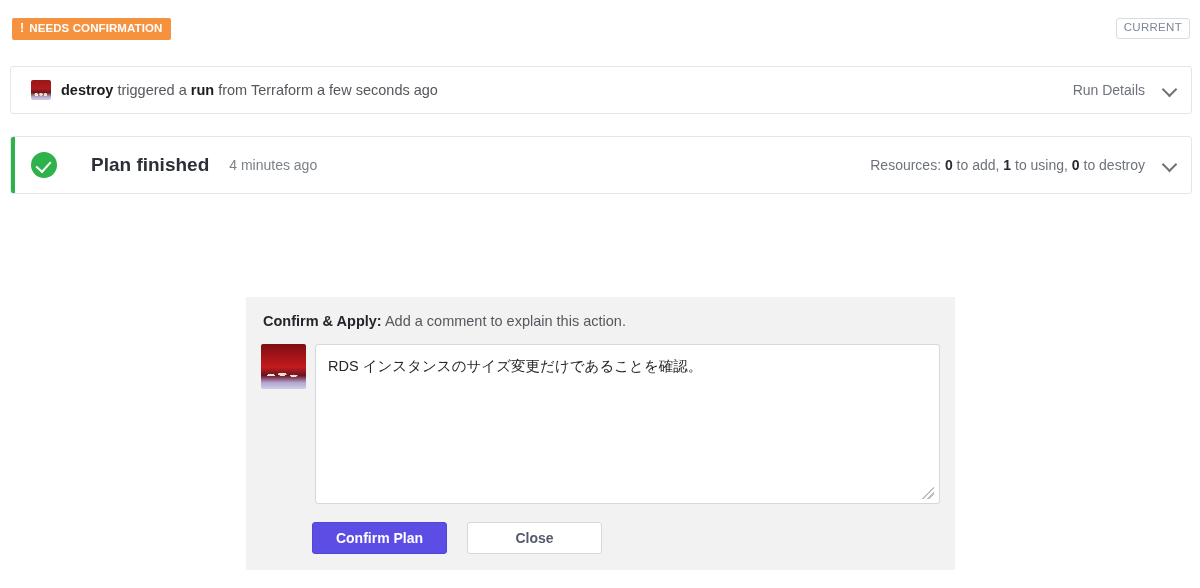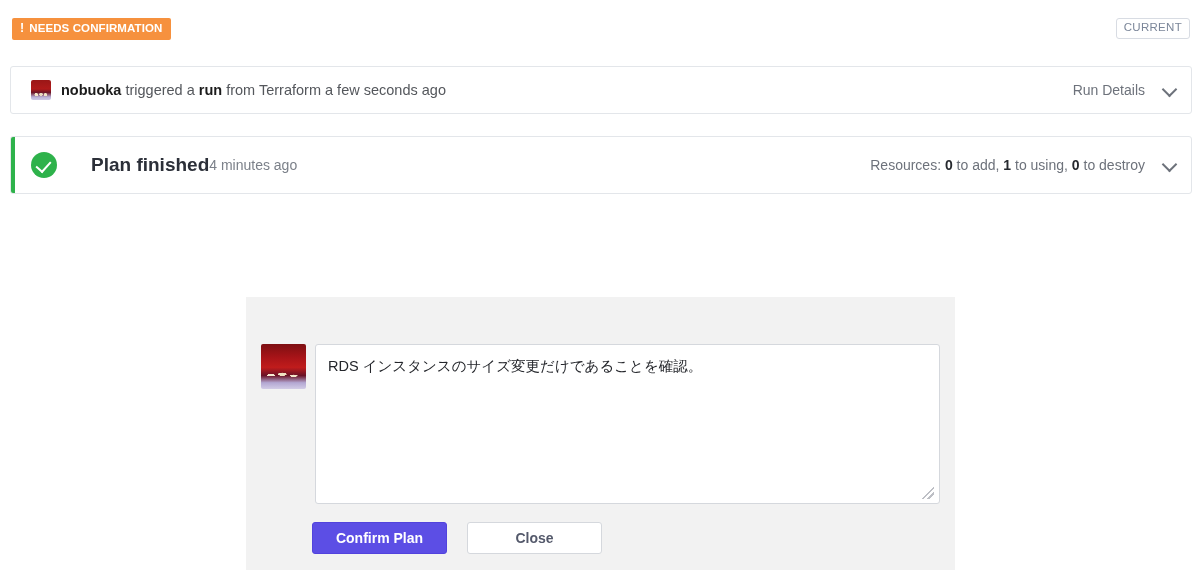--- a/index.html
+++ b/index.html
@@ -163,21 +163,21 @@
     transform: rotate(42deg);
   }
   .row-title {
     margin-left: 34px;
     font-size: 19px;
     font-weight: bold;
     color: #2b2f38;
     white-space: nowrap;
   }
   .row-subtitle {
-    margin-left: 0;
+    margin-left: 20px;
     font-size: 14px;
     color: #7b8089;
     white-space: nowrap;
   }
   .resources-text {
     font-size: 14px;
     color: #6d727b;
   }
   .resources-text b { color: #26292e; font-weight: bold; }
 
@@ -286,21 +286,21 @@
       <span class="bang">!</span>
       <span>NEEDS CONFIRMATION</span>
     </span>
     <span class="current-badge">CURRENT</span>
   </div>
 
   <div class="card" id="card-run">
     <div class="stripe stripe-none"></div>
     <div class="card-inner">
       <span class="avatar-sm"></span>
-      <span class="run-text"><b>nobuoka</b><span> triggered a </span><b>run</b><span> from Terraform a few seconds ago</span></span>
+      <span class="run-text"><b>destroy</b><span> triggered a </span><b>run</b><span> from Terraform a few seconds ago</span></span>
       <span class="row-right">
         <span class="row-right-label">Run Details</span>
         <span class="chev"></span>
       </span>
     </div>
   </div>
 
   <div class="card" id="card-plan">
     <div class="stripe stripe-green"></div>
     <div class="card-inner">
@@ -309,20 +309,21 @@
       <span class="row-subtitle">4 minutes ago</span>
       <span class="row-right">
         <span class="resources-text"><span>Resources:</span> <b>0</b><span> to add, </span><b>1</b><span> to using, </span><b>0</b><span> to destroy</span></span>
         <span class="chev"></span>
       </span>
     </div>
   </div>
 
 
   <div class="confirm-panel">
+    <div class="confirm-heading"><b>Confirm &amp; Apply:</b><span> Add a comment to explain this action.</span></div>
 
     <div class="avatar-lg"></div>
 
     <textarea class="comment-box" placeholder="" style="">RDS インスタンスのサイズ変更だけであることを確認。</textarea>
     <div class="resize-grip"></div>
 
     <div class="btn-row">
       <button class="btn btn-primary">Confirm Plan</button>
       <button class="btn btn-secondary">Close</button>
     </div>

